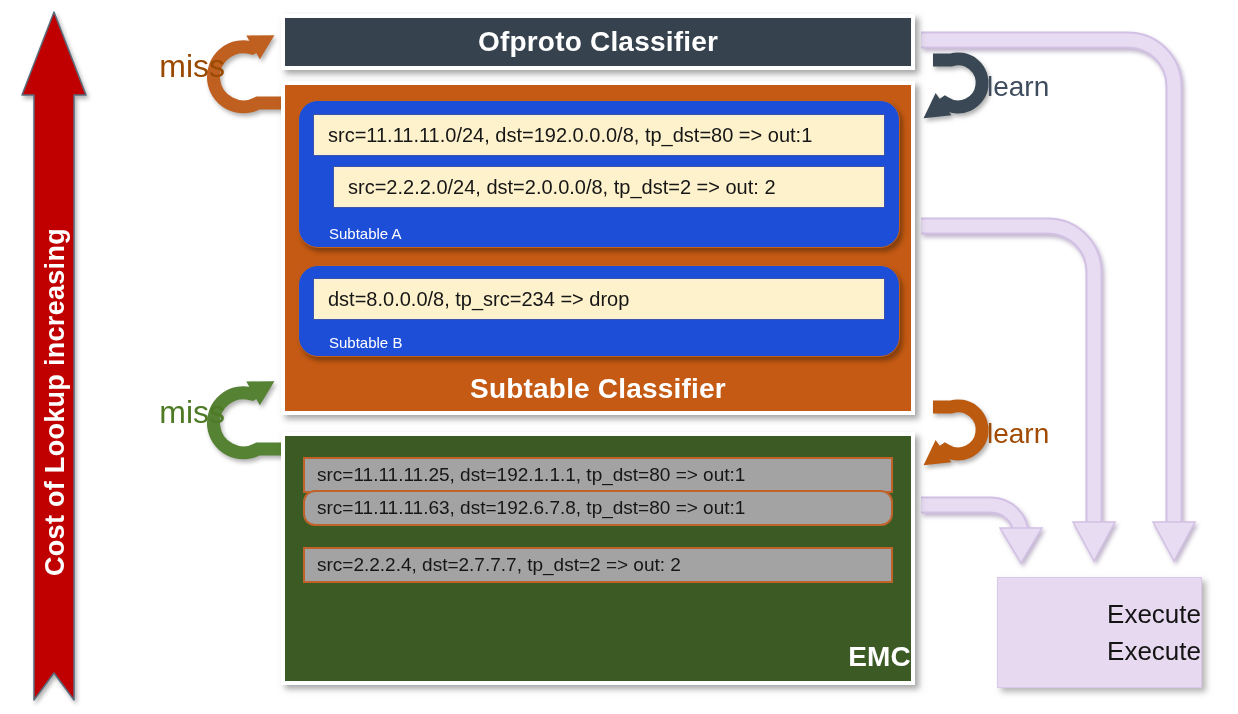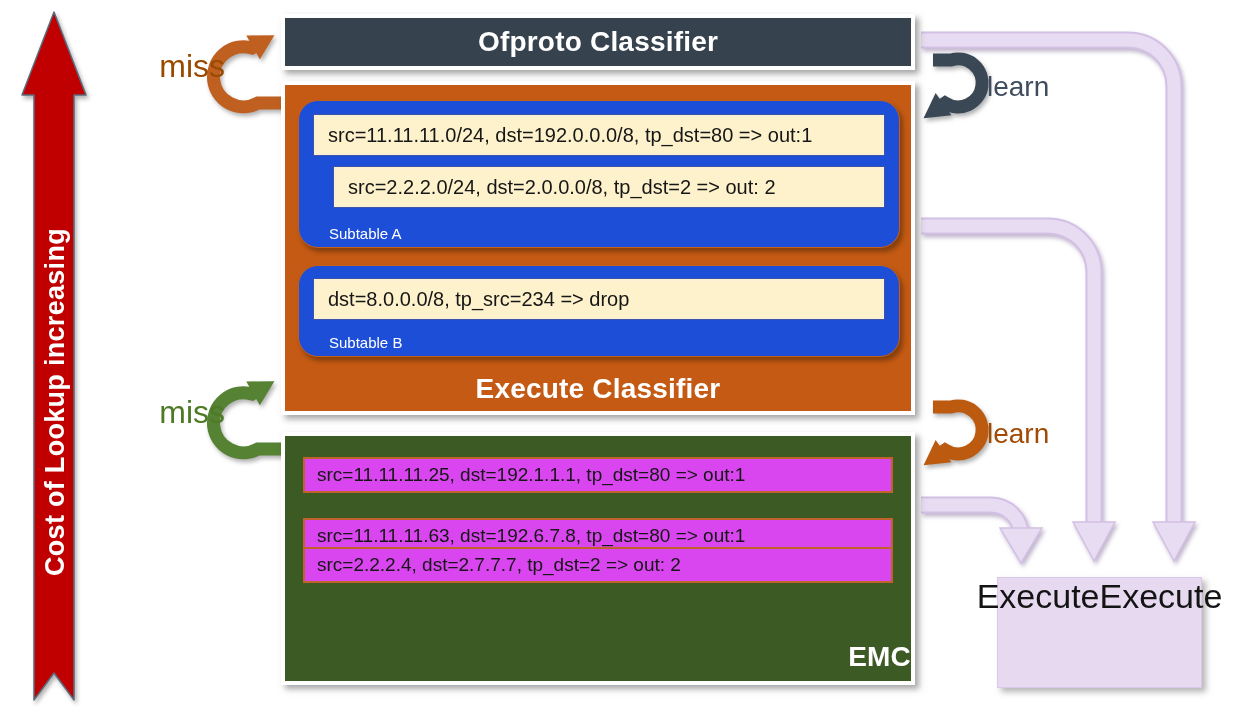--- a/index.html
+++ b/index.html
@@ -20,28 +20,28 @@
             border-radius:20px;box-shadow:3px 4px 4px rgba(60,30,5,.45);}
   .subtable-a{top:15px;height:146px;}
   .subtable-b{top:180px;height:90px;}
   .subtable-label{position:absolute;left:30px;bottom:5px;color:#ffffff;font-size:15px;}
 
   .rule{position:absolute;left:15px;right:15px;height:40px;background:#FDF2CC;border:2px solid #FAF0D2;
         box-shadow:0 0 0 1px rgba(160,100,30,.25);display:flex;align-items:center;
         font-size:20px;color:#161616;padding-left:12px;box-sizing:border-box;}
   .dp-title{position:absolute;left:0;right:0;bottom:6px;text-align:center;}
 
-  .emc-rule{position:absolute;left:18px;right:18px;height:36px;background:#d946ef;border:2px solid #C0632A;
+  .emc-rule{position:absolute;left:18px;right:18px;height:36px;background:#a3a3a3;border:2px solid #C0632A;
         display:flex;align-items:center;font-size:19px;color:#161616;padding-left:12px;box-sizing:border-box;}
   .emc-title{position:absolute;left:0;right:0;bottom:8px;text-align:right;}
 
   
   .execute{left:997px;top:577px;width:205px;height:111px;background:#E6D9F0;border:1px solid #D9C8E9;
-           box-shadow:4px 4px 6px rgba(110,110,110,.5);display:flex;flex-direction:row;
-           align-items:flex-start;justify-content:center;font-size:34px;line-height:37px;color:#141414;box-sizing:border-box;}
+           box-shadow:4px 4px 6px rgba(110,110,110,.5);display:flex;flex-direction:column;
+           align-items:flex-end;justify-content:center;font-size:26px;line-height:37px;color:#141414;box-sizing:border-box;}
 
   
   .miss-label{font-size:32px;width:70px;text-align:right;}
   .miss-top{left:155px;top:48px;color:#9A4A00;}
   .miss-bottom{left:155px;top:394px;color:#4E7A26;}
   .learn-label{font-size:28px;}
   .learn-top{left:987px;top:71px;color:#3E4C5E;}
   .learn-bottom{left:987px;top:418px;color:#A04A04;}
 
   
@@ -117,26 +117,26 @@
   <div class="abs framed datapath">
     <div class="subtable subtable-a">
       <div class="rule" style="top:14px;">src=11.11.11.0/24, dst=192.0.0.0/8, tp_dst=80 =&gt; out:1</div>
       <div class="rule" style="top:66px;margin-left:20px;">src=2.2.2.0/24, dst=2.0.0.0/8, tp_dst=2 =&gt; out: 2</div>
       <div class="subtable-label">Subtable A</div>
     </div>
     <div class="subtable subtable-b">
       <div class="rule" style="top:13px;">dst=8.0.0.0/8, tp_src=234 =&gt; drop</div>
       <div class="subtable-label">Subtable B</div>
     </div>
-    <div class="dp-title box-title">Execute Classifier</div>
+    <div class="dp-title box-title">Subtable Classifier</div>
   </div>
 
   <div class="abs framed emc">
     <div class="emc-rule" style="top:21px;">src=11.11.11.25, dst=192.1.1.1, tp_dst=80 =&gt; out:1</div>
-    <div class="emc-rule" style="top:82px;">src=11.11.11.63, dst=192.6.7.8, tp_dst=80 =&gt; out:1</div>
+    <div class="emc-rule" style="top:54px;border-radius:12px;">src=11.11.11.63, dst=192.6.7.8, tp_dst=80 =&gt; out:1</div>
     <div class="emc-rule" style="top:111px;">src=2.2.2.4, dst=2.7.7.7, tp_dst=2 =&gt; out: 2</div>
     <div class="emc-title box-title">EMC</div>
   </div>
 
   <div class="abs miss-label miss-top">miss</div>
   <div class="abs miss-label miss-bottom">miss</div>
   <div class="abs learn-label learn-top">learn</div>
   <div class="abs learn-label learn-bottom">learn</div>
 
   <div class="abs execute">

